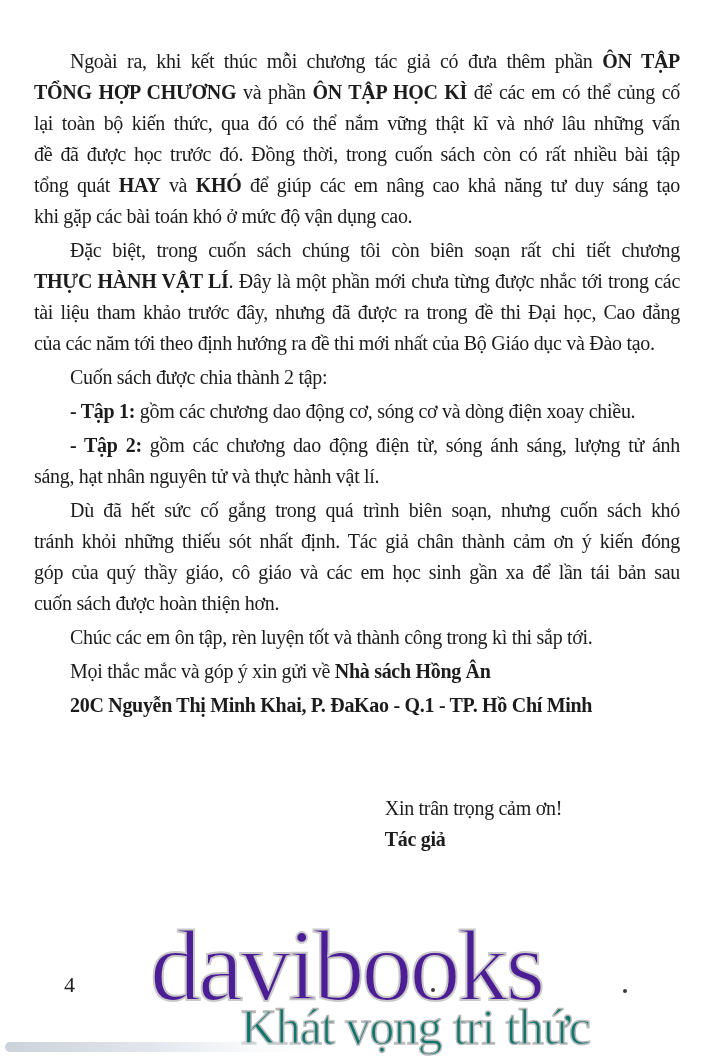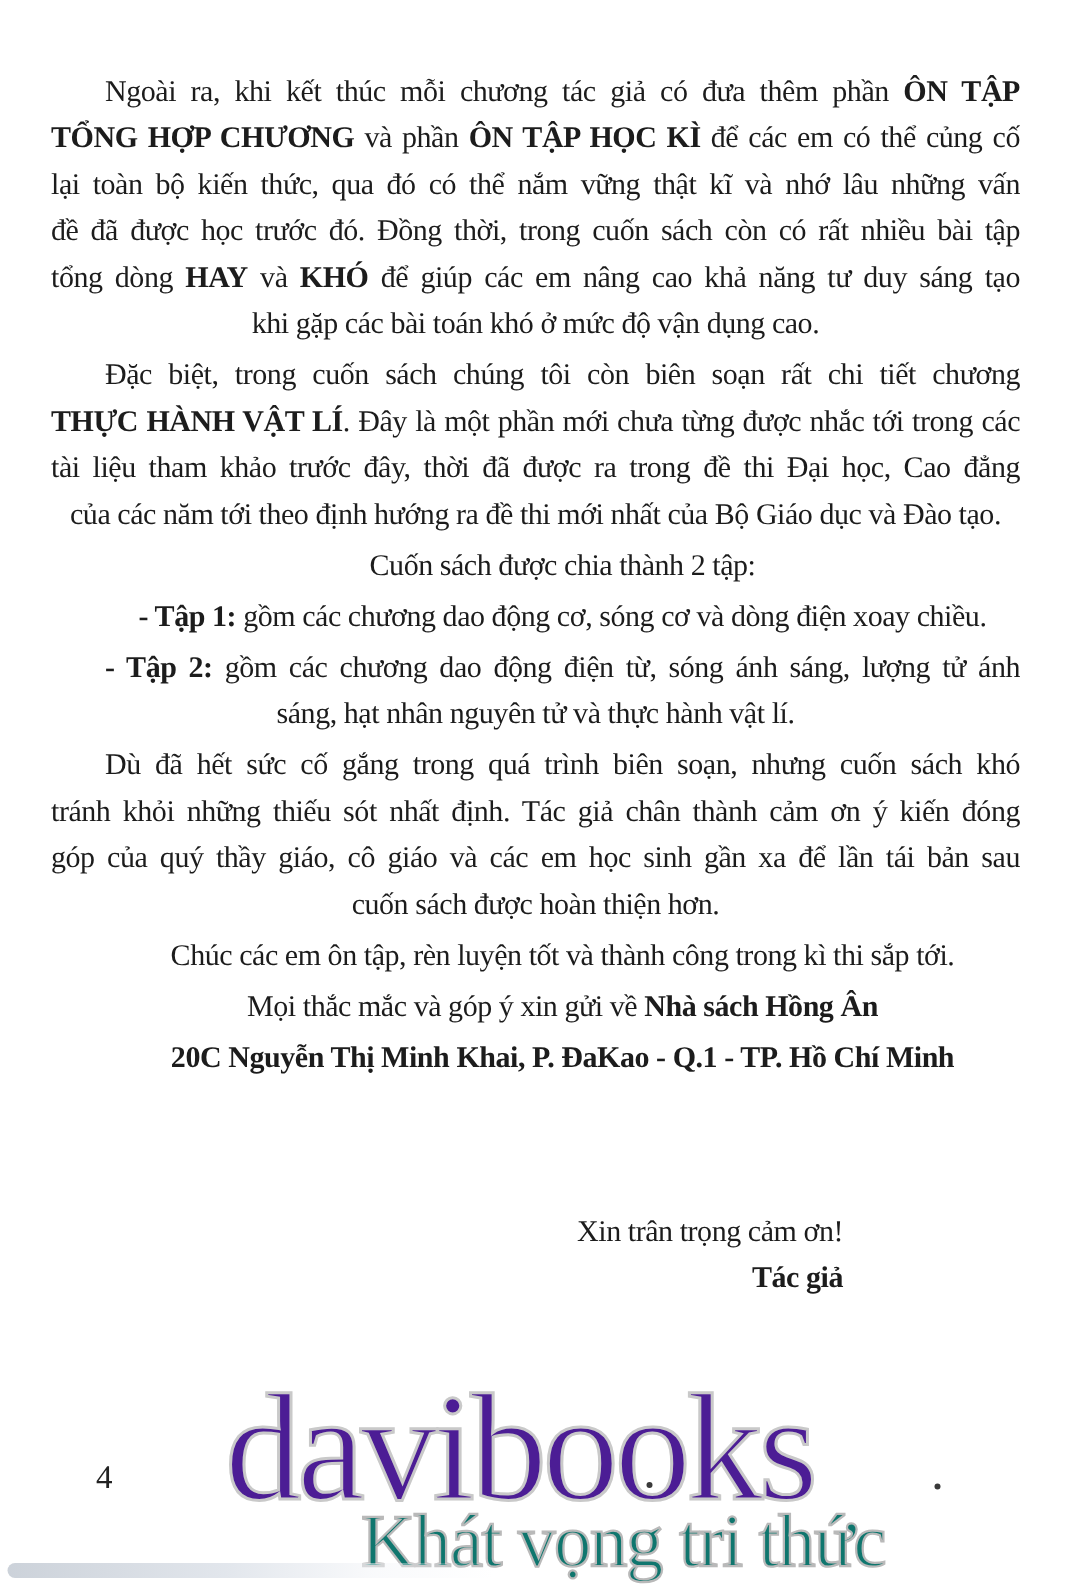--- a/index.html
+++ b/index.html
@@ -18,33 +18,33 @@
     left: 34px;
     width: 646px;
     font-size: 20px;
     letter-spacing: -0.3px;
     line-height: 31px;
   }
   .para { margin: 0 0 3px 0; }
   .line {
     height: 31px;
     overflow: hidden;
-    text-align: center;
+    text-align: left;
   }
   .line.just {
     text-align: justify;
     text-align-last: justify;
     -moz-text-align-last: justify;
   }
   .line.indent { text-indent: 36px; }
   .b { font-weight: bold; }
   .closing {
-    margin: 20px 118px 0 auto;
+    margin: 7px 118px 0 auto;
     width: max-content;
-    text-align: right;
+    text-align: left;
     line-height: 31px;
   }
   .closing .author { font-weight: bold; }
   .pagenum {
     position: absolute;
     left: 64px;
     top: 972px;
     font-size: 22px;
     color: #222222;
   }
@@ -98,27 +98,27 @@
 
 <div class="page">
 
   <div class="content" id="content">
 
   <div class="para">
         <div class="line just indent"><span>Ngoài ra, khi kết thúc mỗi chương tác giả có đưa thêm phần </span><span class="b">ÔN TẬP</span></div>
         <div class="line just"><span class="b">TỔNG HỢP CHƯƠNG</span><span> và phần </span><span class="b">ÔN TẬP HỌC KÌ</span><span> để các em có thể củng cố</span></div>
         <div class="line just"><span>lại toàn bộ kiến thức, qua đó có thể nắm vững thật kĩ và nhớ lâu những vấn</span></div>
         <div class="line just"><span>đề đã được học trước đó. Đồng thời, trong cuốn sách còn có rất nhiều bài tập</span></div>
-        <div class="line just"><span>tổng dòng </span><span class="b">HAY</span><span> và </span><span class="b">KHÓ</span><span> để giúp các em nâng cao khả năng tư duy sáng tạo</span></div>
+        <div class="line just"><span>tổng quát </span><span class="b">HAY</span><span> và </span><span class="b">KHÓ</span><span> để giúp các em nâng cao khả năng tư duy sáng tạo</span></div>
         <div class="line"><span>khi gặp các bài toán khó ở mức độ vận dụng cao.</span></div>
       </div>
       <div class="para">
         <div class="line just indent"><span>Đặc biệt, trong cuốn sách chúng tôi còn biên soạn rất chi tiết chương</span></div>
         <div class="line just"><span class="b">THỰC HÀNH VẬT LÍ</span><span>. Đây là một phần mới chưa từng được nhắc tới trong các</span></div>
-        <div class="line just"><span>tài liệu tham khảo trước đây, thời đã được ra trong đề thi Đại học, Cao đẳng</span></div>
+        <div class="line just"><span>tài liệu tham khảo trước đây, nhưng đã được ra trong đề thi Đại học, Cao đẳng</span></div>
         <div class="line"><span>của các năm tới theo định hướng ra đề thi mới nhất của Bộ Giáo dục và Đào tạo.</span></div>
       </div>
       <div class="para">
         <div class="line indent"><span>Cuốn sách được chia thành 2 tập:</span></div>
       </div>
       <div class="para">
         <div class="line indent"><span class="b">- Tập 1:</span><span> gồm các chương dao động cơ, sóng cơ và dòng điện xoay chiều.</span></div>
       </div>
       <div class="para">
         <div class="line just indent"><span class="b">- Tập 2:</span><span> gồm các chương dao động điện từ, sóng ánh sáng, lượng tử ánh</span></div>

